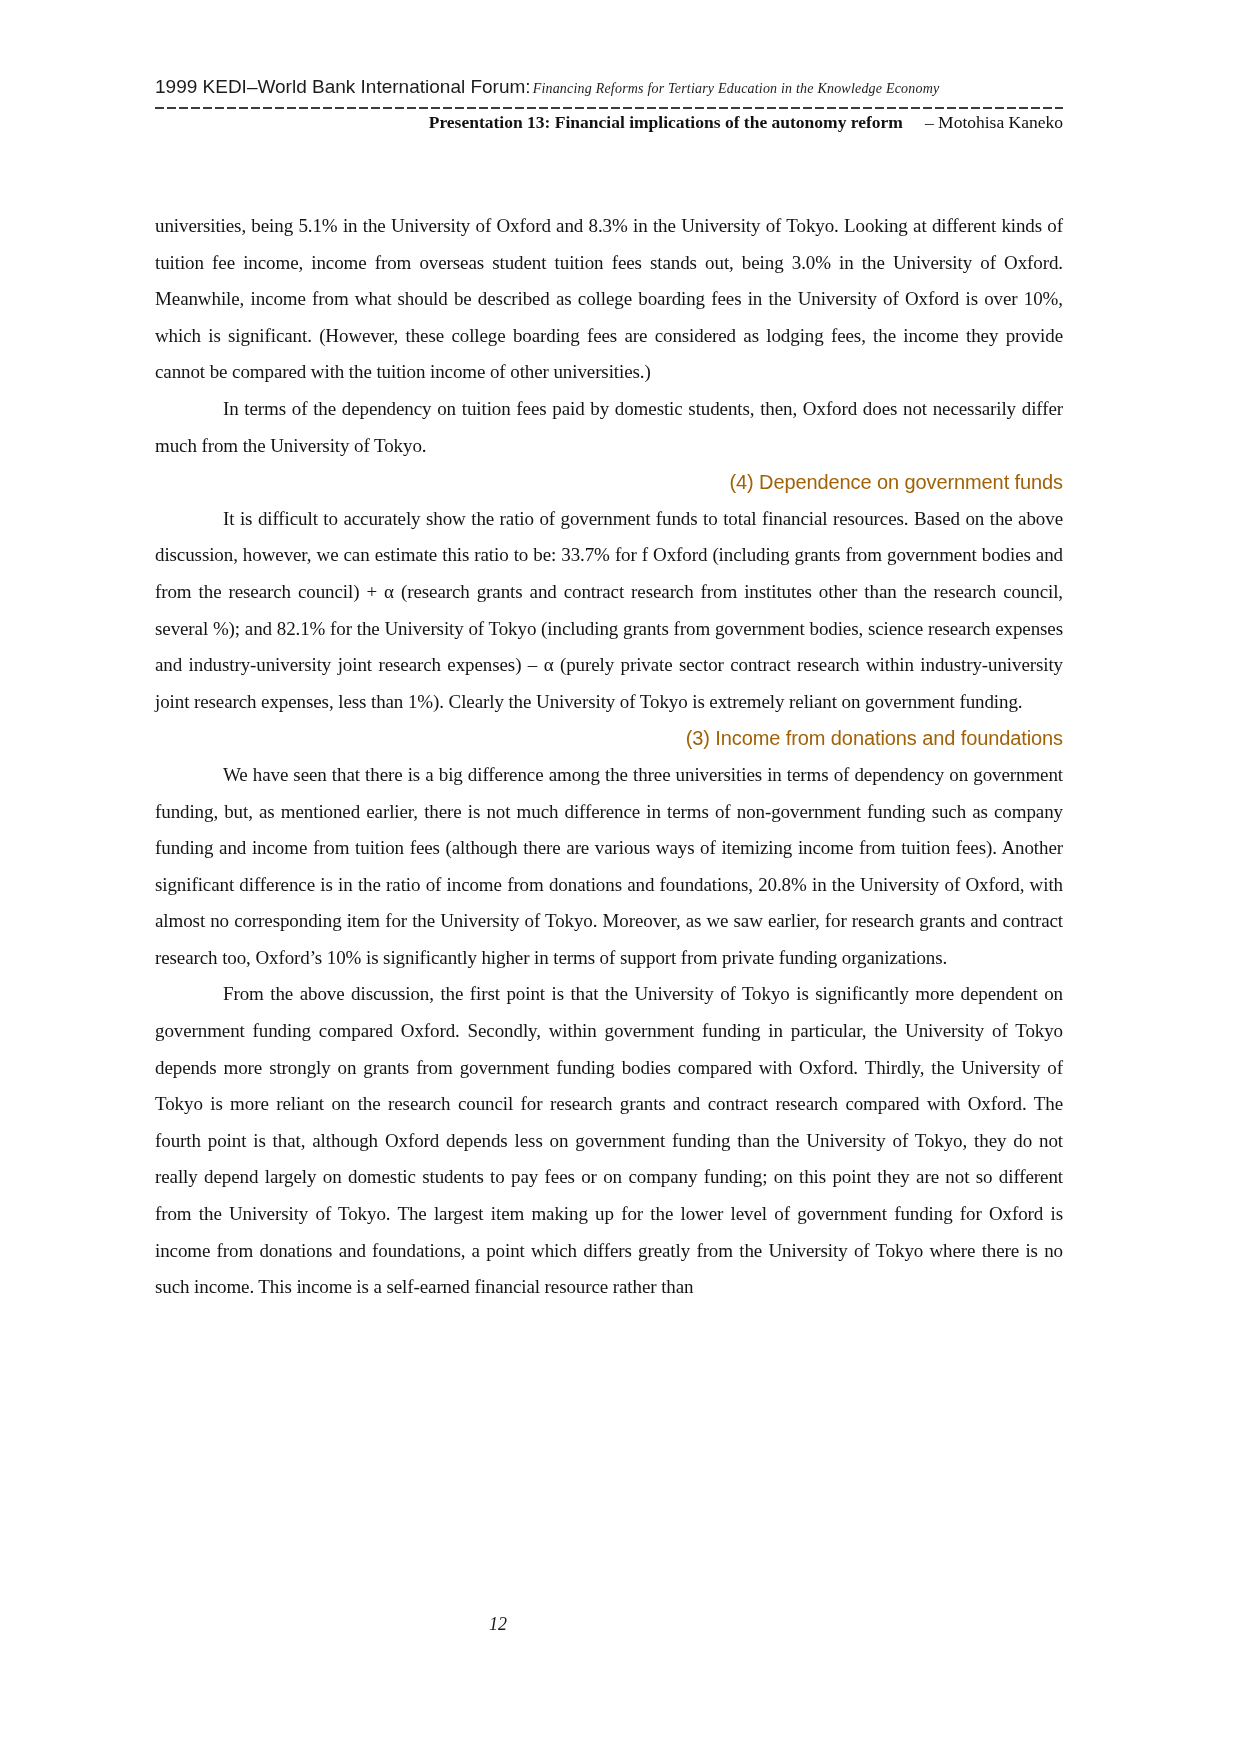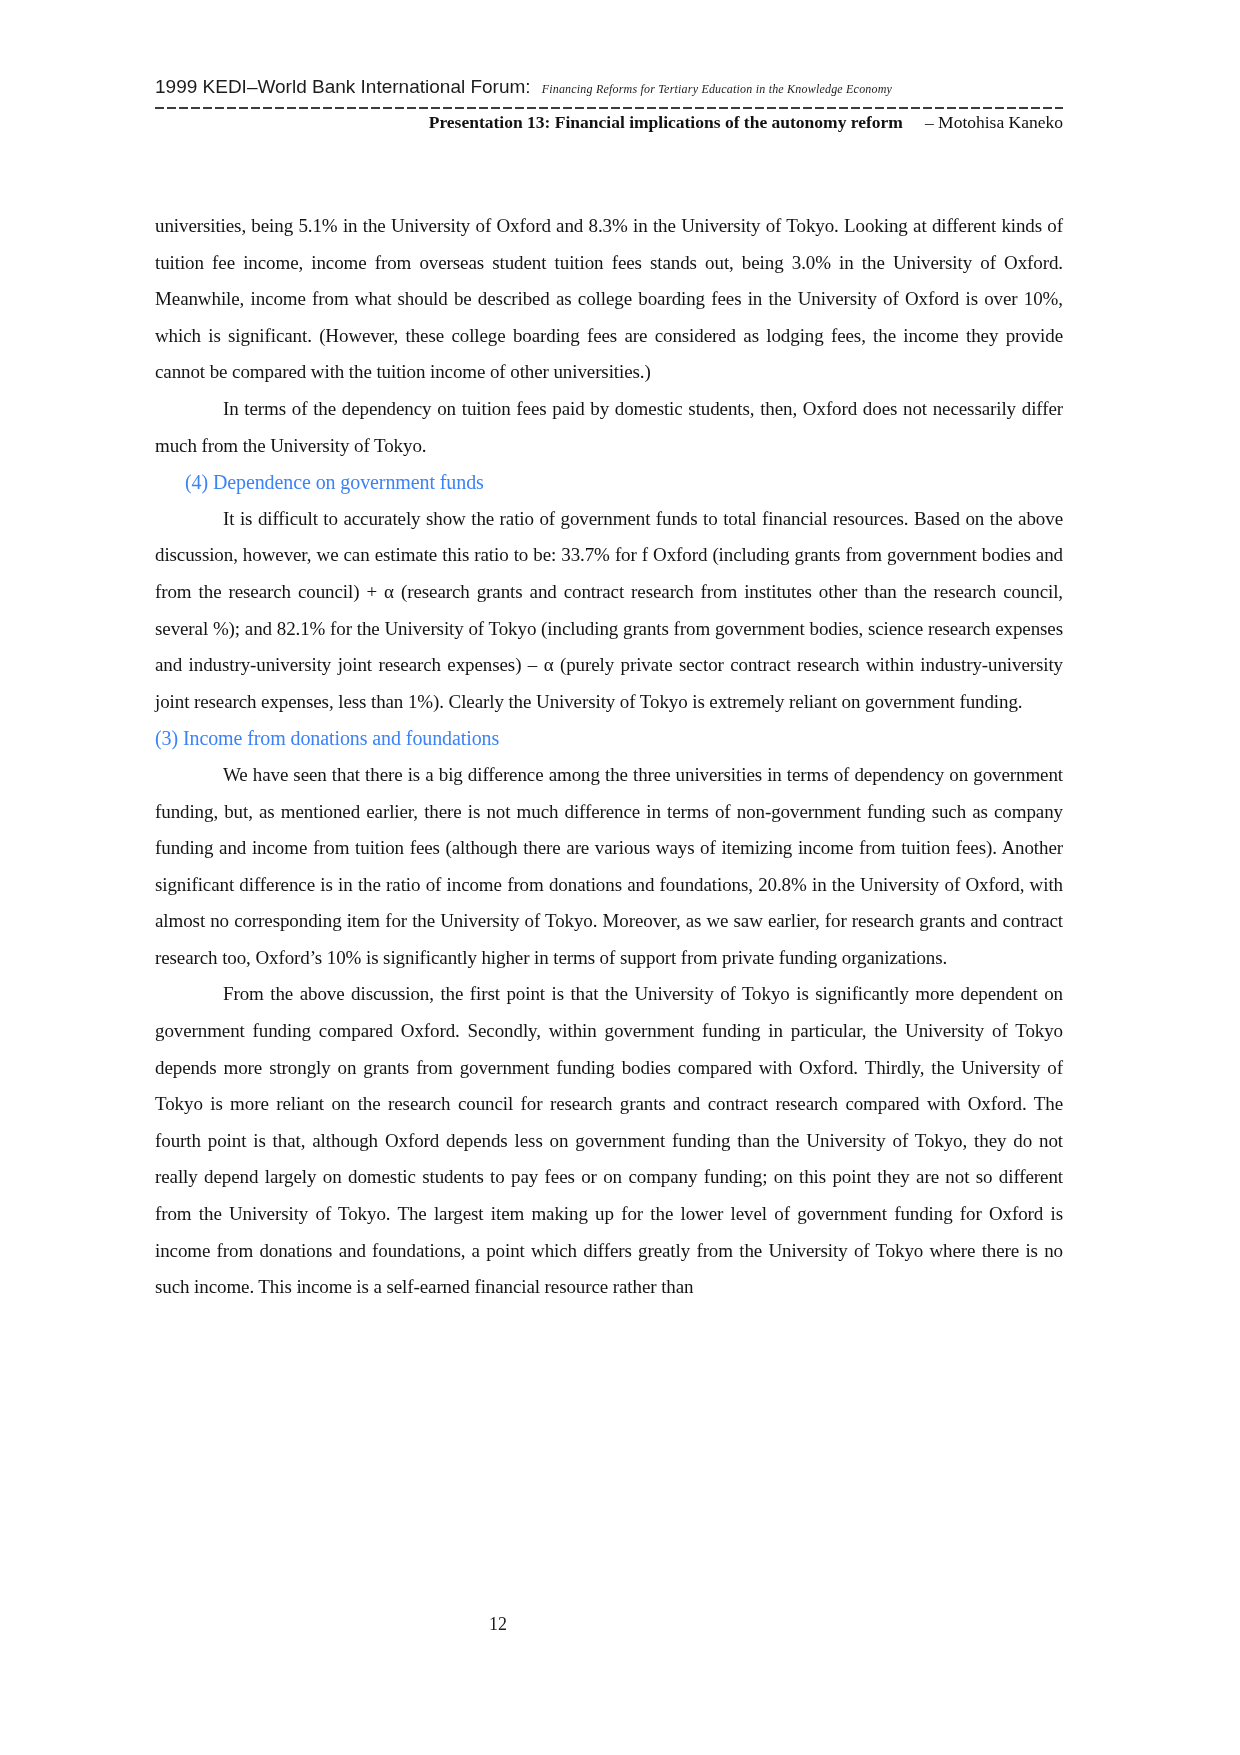--- a/index.html
+++ b/index.html
@@ -20,22 +20,22 @@
   }
   .forum-line {
     font-family: "Liberation Sans", sans-serif;
     font-size: 19px;
     white-space: nowrap;
     color: #1c1c1c;
   }
   .forum-subtitle {
     font-family: "Liberation Serif", serif;
     font-style: italic;
-    font-size: 12px;
-    margin-left: 11px;
+    font-size: 14px;
+    margin-left: 2px;
     letter-spacing: 0.2px;
   }
   .rule {
     margin-top: 9px;
     height: 2px;
     background: repeating-linear-gradient(90deg, #3c3c3c 0px, #3c3c3c 9px, transparent 9px, transparent 12px);
   }
   .presentation-line {
     margin-top: 3px;
     text-align: right;
@@ -52,35 +52,36 @@
     font-size: 19px;
     line-height: 36.6px;
     text-align: justify;
     letter-spacing: -0.1px;
     color: #141414;
     margin-top: 28px;
   }
   .body-text p { margin: 0; }
   .indent { text-indent: 68px; }
   .section-heading {
-    font-family: Liberation Serif, serif;
+    font-family: Liberation Sans, sans-serif;
     font-size: 20px;
     line-height: 36.6px;
-    text-align: left;
-    color: #3b82f6;
+    text-align: right;
+    color: #a16207;
   }
   .heading-indent { padding-left: 30px; }
   .page-number {
     position: absolute;
     left: 0;
     top: 1614px;
     width: 996px;
     text-align: center;
     font-size: 18px;
     color: #1a1a1a;
+    font-style: italic;
   }
 </style>
 </head>
 <body>
 
 <div class="page">
 
   <div class="header">
     <div class="forum-line">
       <span>1999 KEDI–World Bank International Forum:</span><span class="forum-subtitle">Financing Reforms for Tertiary Education in the Knowledge Economy</span>

